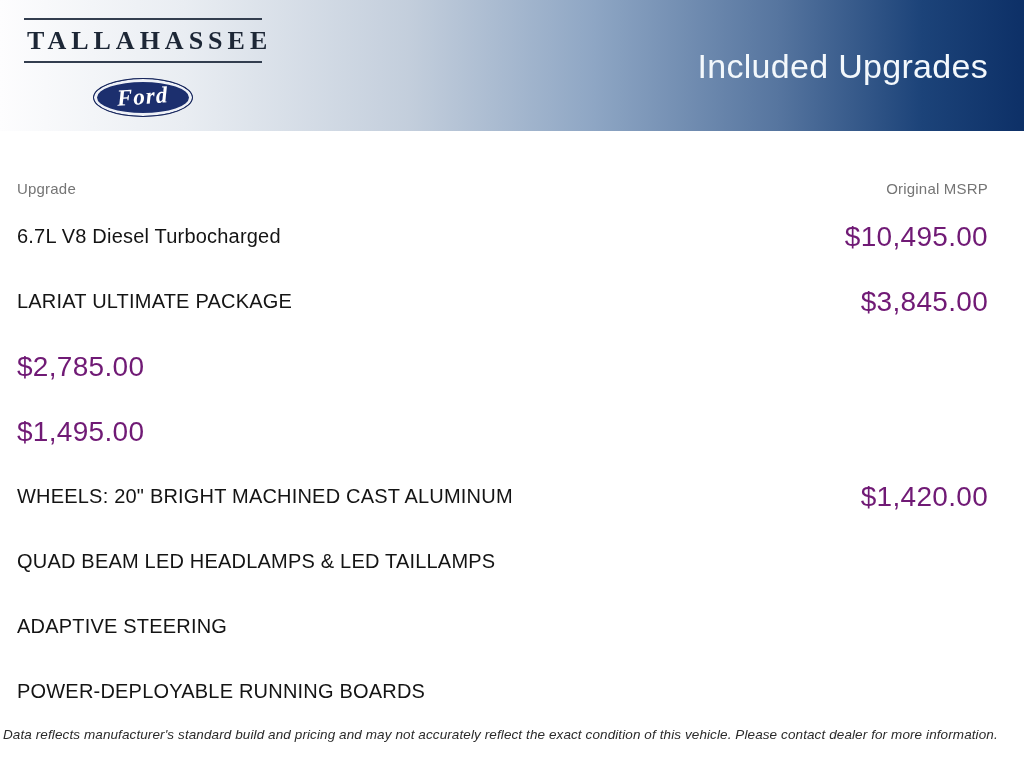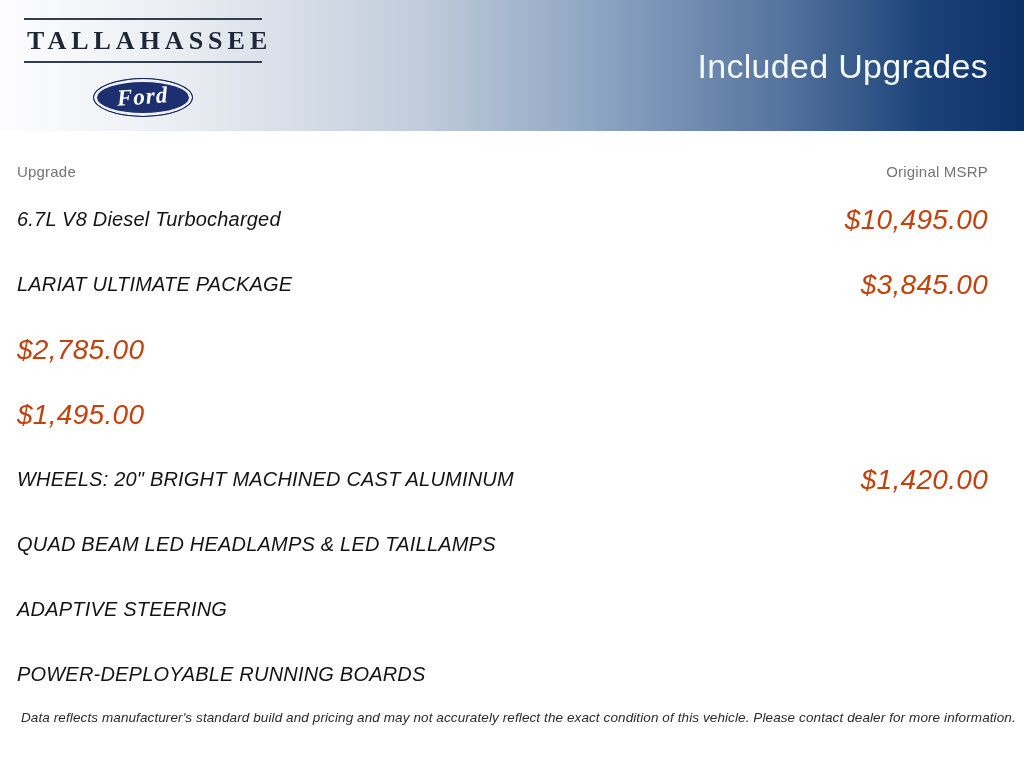--- a/index.html
+++ b/index.html
@@ -73,51 +73,51 @@
   }
 
   
   .content {
     padding: 0 36px 0 17px;
   }
   .col-headers {
     display: flex;
     justify-content: space-between;
     align-items: baseline;
-    margin-top: 32px;
+    margin-top: 49px;
     height: 17px;
   }
   .col-header {
     font-size: 15px;
     color: #757575;
     letter-spacing: 0.2px;
   }
-  .rows { margin-top: 7px; font-style: italic; }
+  .rows { margin-top: 7px; }
   .row {
     display: flex;
     justify-content: space-between;
     align-items: center;
     height: 65px;
   }
   .row-name {
     font-size: 20px;
     color: #141414;
     letter-spacing: 0.2px;
     white-space: nowrap;
   }
   .row-price {
     font-size: 28px;
-    color: #c2410c;
+    color: #701a75;
     letter-spacing: 0.3px;
     white-space: nowrap;
   }
 
   
   .disclaimer {
-    padding: 3px 36px 0 21px;
+    padding: 3px 36px 0 3px;
     font-size: 13.5px;
     font-style: italic;
     color: #2a2a2a;
     letter-spacing: 0.1px;
     white-space: nowrap;
   }
 </style>
 </head>
 <body>
 

